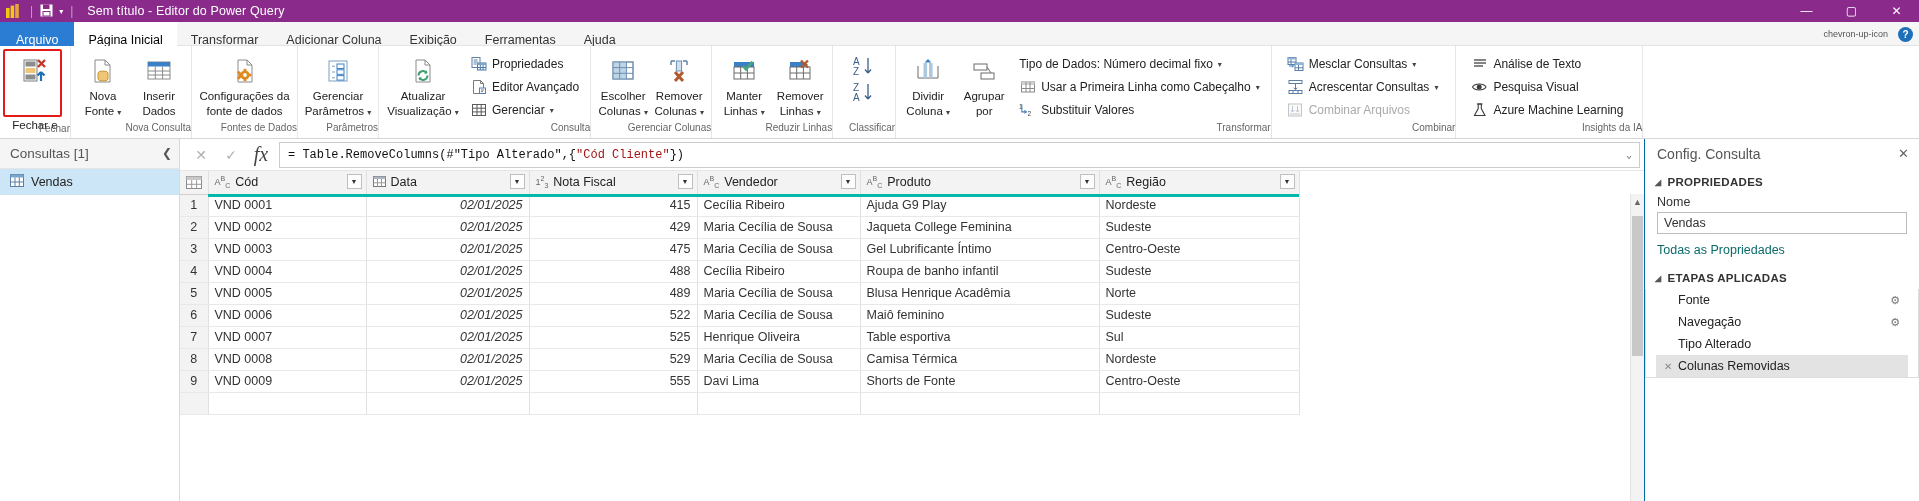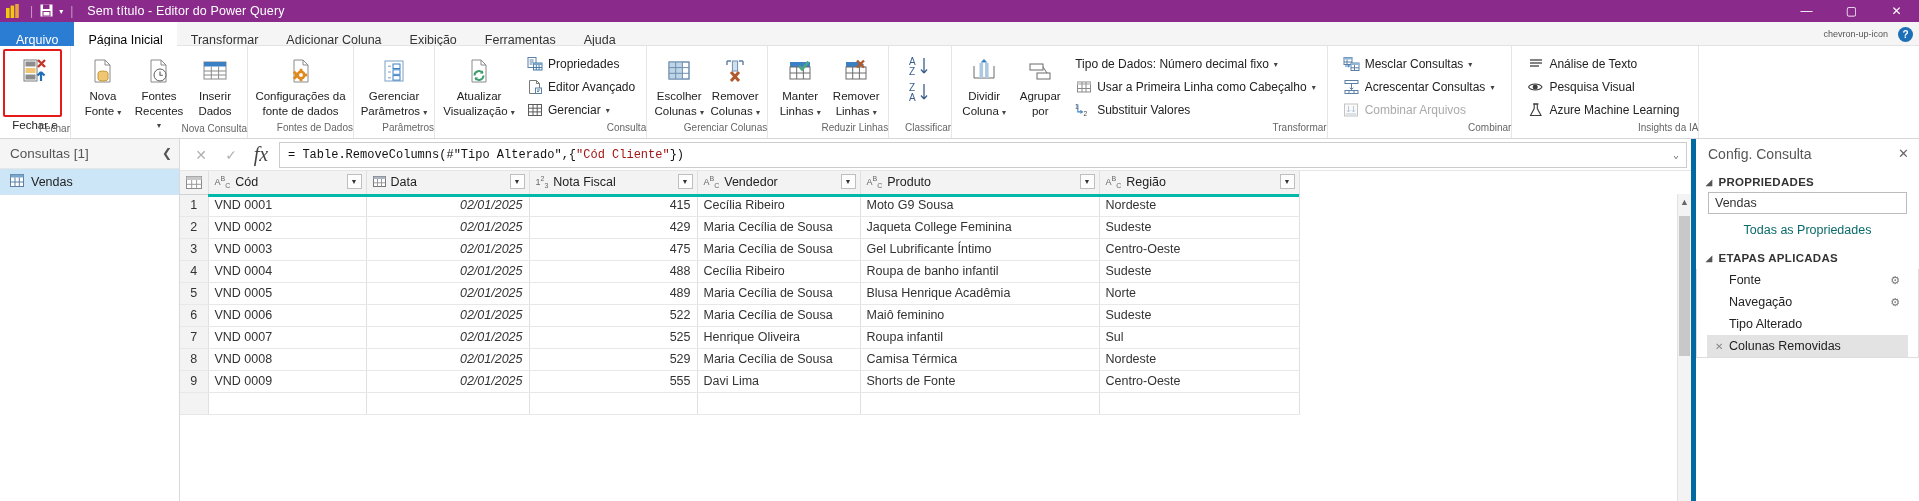--- a/index.html
+++ b/index.html
@@ -146,21 +146,21 @@
   .ital{ font-style:italic; text-align:right !important; }
   .greenline{ position:absolute; left:28px; top:23px; height:3px; background:#01b8aa; width:1091px; }
   .vscroll{
     position:absolute; right:0; top:23px; width:14px; bottom:0; background:#f3f3f3;
     border-left:1px solid #e3e3e3;
   }
   .vscroll .thumb{ position:absolute; top:22px; left:1px; width:11px; height:140px; background:#c8c8c8;}
   .vscroll .arrowup{ position:absolute; top:3px; left:0; width:13px; text-align:center; font-size:9px; color:#666;}
 
   
-  .spane{ width:228px; border-left:5px solid #0369a1; background:#fff; display:flex; flex-direction:column;text-align:center; }
+  .spane{ width:275px; border-left:1px solid #0369a1; background:#fff; display:flex; flex-direction:column; }
   .spane-hd{
     height:30px; display:flex; align-items:center; padding:0 12px; font-size:14px;
     color:#555; position:relative;
   }
   .spane-x{ position:absolute; right:10px; top:7px; color:#666; font-size:13px; }
   .sec-title{ display:flex; align-items:center; gap:6px; padding:7px 10px 3px; font-size:11.5px; font-weight:bold; color:#333; letter-spacing:.3px;}
   .tri{ font-size:8px; color:#555; }
   .fld-label{ padding:4px 12px 2px; font-size:12.5px; color:#333;}
   .fld-input{
     margin:1px 12px 0; height:22px; border:1px solid #bcbcbc; background:#fff;
@@ -251,32 +251,20 @@
         <span class="ic">
           <svg width="30" height="30" viewBox="0 0 30 30">
             <path d="M7 4 h10 l5 5 v17 H7 Z" fill="#fff" stroke="#8a8a8a"></path>
             <path d="M17 4 v5 h5" fill="none" stroke="#8a8a8a"></path>
             <ellipse cx="15" cy="17" rx="5" ry="2" fill="#f0c674" stroke="#c49a3a"></ellipse>
             <path d="M10 17 v6 a5 2 0 0 0 10 0 v-6" fill="#f0c674" stroke="#c49a3a"></path>
           </svg>
         </span>
         <span class="lbl">Nova</span>
         <span class="lbl"><span>Fonte</span> <span class="caret">▾</span></span>
-      </div>
-      <div class="bigbtn">
-        <span class="ic">
-          <svg width="30" height="30" viewBox="0 0 30 30">
-            <path d="M7 4 h10 l5 5 v17 H7 Z" fill="#fff" stroke="#8a8a8a"></path>
-            <path d="M17 4 v5 h5" fill="none" stroke="#8a8a8a"></path>
-            <circle cx="16" cy="19" r="6" fill="#fff" stroke="#5b5b5b"></circle>
-            <path d="M16 15.5 v3.8 h2.8" stroke="#5b5b5b" fill="none" stroke-width="1.1"></path>
-          </svg>
-        </span>
-        <span class="lbl">Fontes</span>
-        <span class="lbl"><span>Recentes</span> <span class="caret">▾</span></span>
       </div>
       <div class="bigbtn">
         <span class="ic">
           <svg width="30" height="30" viewBox="0 0 30 30">
             <rect x="4" y="6" width="22" height="17" fill="#fff" stroke="#8a8a8a"></rect>
             <rect x="4" y="6" width="22" height="4.5" fill="#3b7fc4"></rect>
             <path d="M11.3 10.5 V23 M18.6 10.5 V23 M4 15 H26 M4 19 H26" stroke="#8a8a8a" fill="none"></path>
           </svg>
         </span>
         <span class="lbl">Inserir</span>
@@ -708,21 +696,21 @@
             </th>
           </tr>
         </thead>
         <tbody>
           <tr>
             <td class="rowhdr">1</td>
             <td>VND 0001</td>
             <td class="ital">02/01/2025</td>
             <td class="num">415</td>
             <td>Cecília Ribeiro</td>
-            <td>Moto G9 Sousa</td>
+            <td>Ajuda G9 Play</td>
             <td>Nordeste</td>
           </tr>
           <tr>
             <td class="rowhdr">2</td>
             <td>VND 0002</td>
             <td class="ital">02/01/2025</td>
             <td class="num">429</td>
             <td>Maria Cecília de Sousa</td>
             <td>Jaqueta College Feminina</td>
             <td>Sudeste</td>
@@ -762,21 +750,21 @@
             <td>Maria Cecília de Sousa</td>
             <td>Maiô feminino</td>
             <td>Sudeste</td>
           </tr>
           <tr>
             <td class="rowhdr">7</td>
             <td>VND 0007</td>
             <td class="ital">02/01/2025</td>
             <td class="num">525</td>
             <td>Henrique Oliveira</td>
-            <td>Roupa infantil</td>
+            <td>Table esportiva</td>
             <td>Sul</td>
           </tr>
           <tr>
             <td class="rowhdr">8</td>
             <td>VND 0008</td>
             <td class="ital">02/01/2025</td>
             <td class="num">529</td>
             <td>Maria Cecília de Sousa</td>
             <td>Camisa Térmica</td>
             <td>Nordeste</td>
@@ -811,20 +799,21 @@
 
   <div class="spane">
     <div class="spane-hd">
       <span>Config. Consulta</span>
       <span class="spane-x">✕</span>
     </div>
     <div class="sec-title">
       <span class="tri">◢</span>
       <span>PROPRIEDADES</span>
     </div>
+    <div class="fld-label">Nome</div>
     <div class="fld-input">Vendas</div>
     <div class="link">Todas as Propriedades</div>
     <div class="sec-title" style="padding-top:13px;">
       <span class="tri">◢</span>
       <span>ETAPAS APLICADAS</span>
     </div>
     <div class="steps-box">
       <div class="step">
         <span>Fonte</span>
         <span class="gear">⚙</span>

